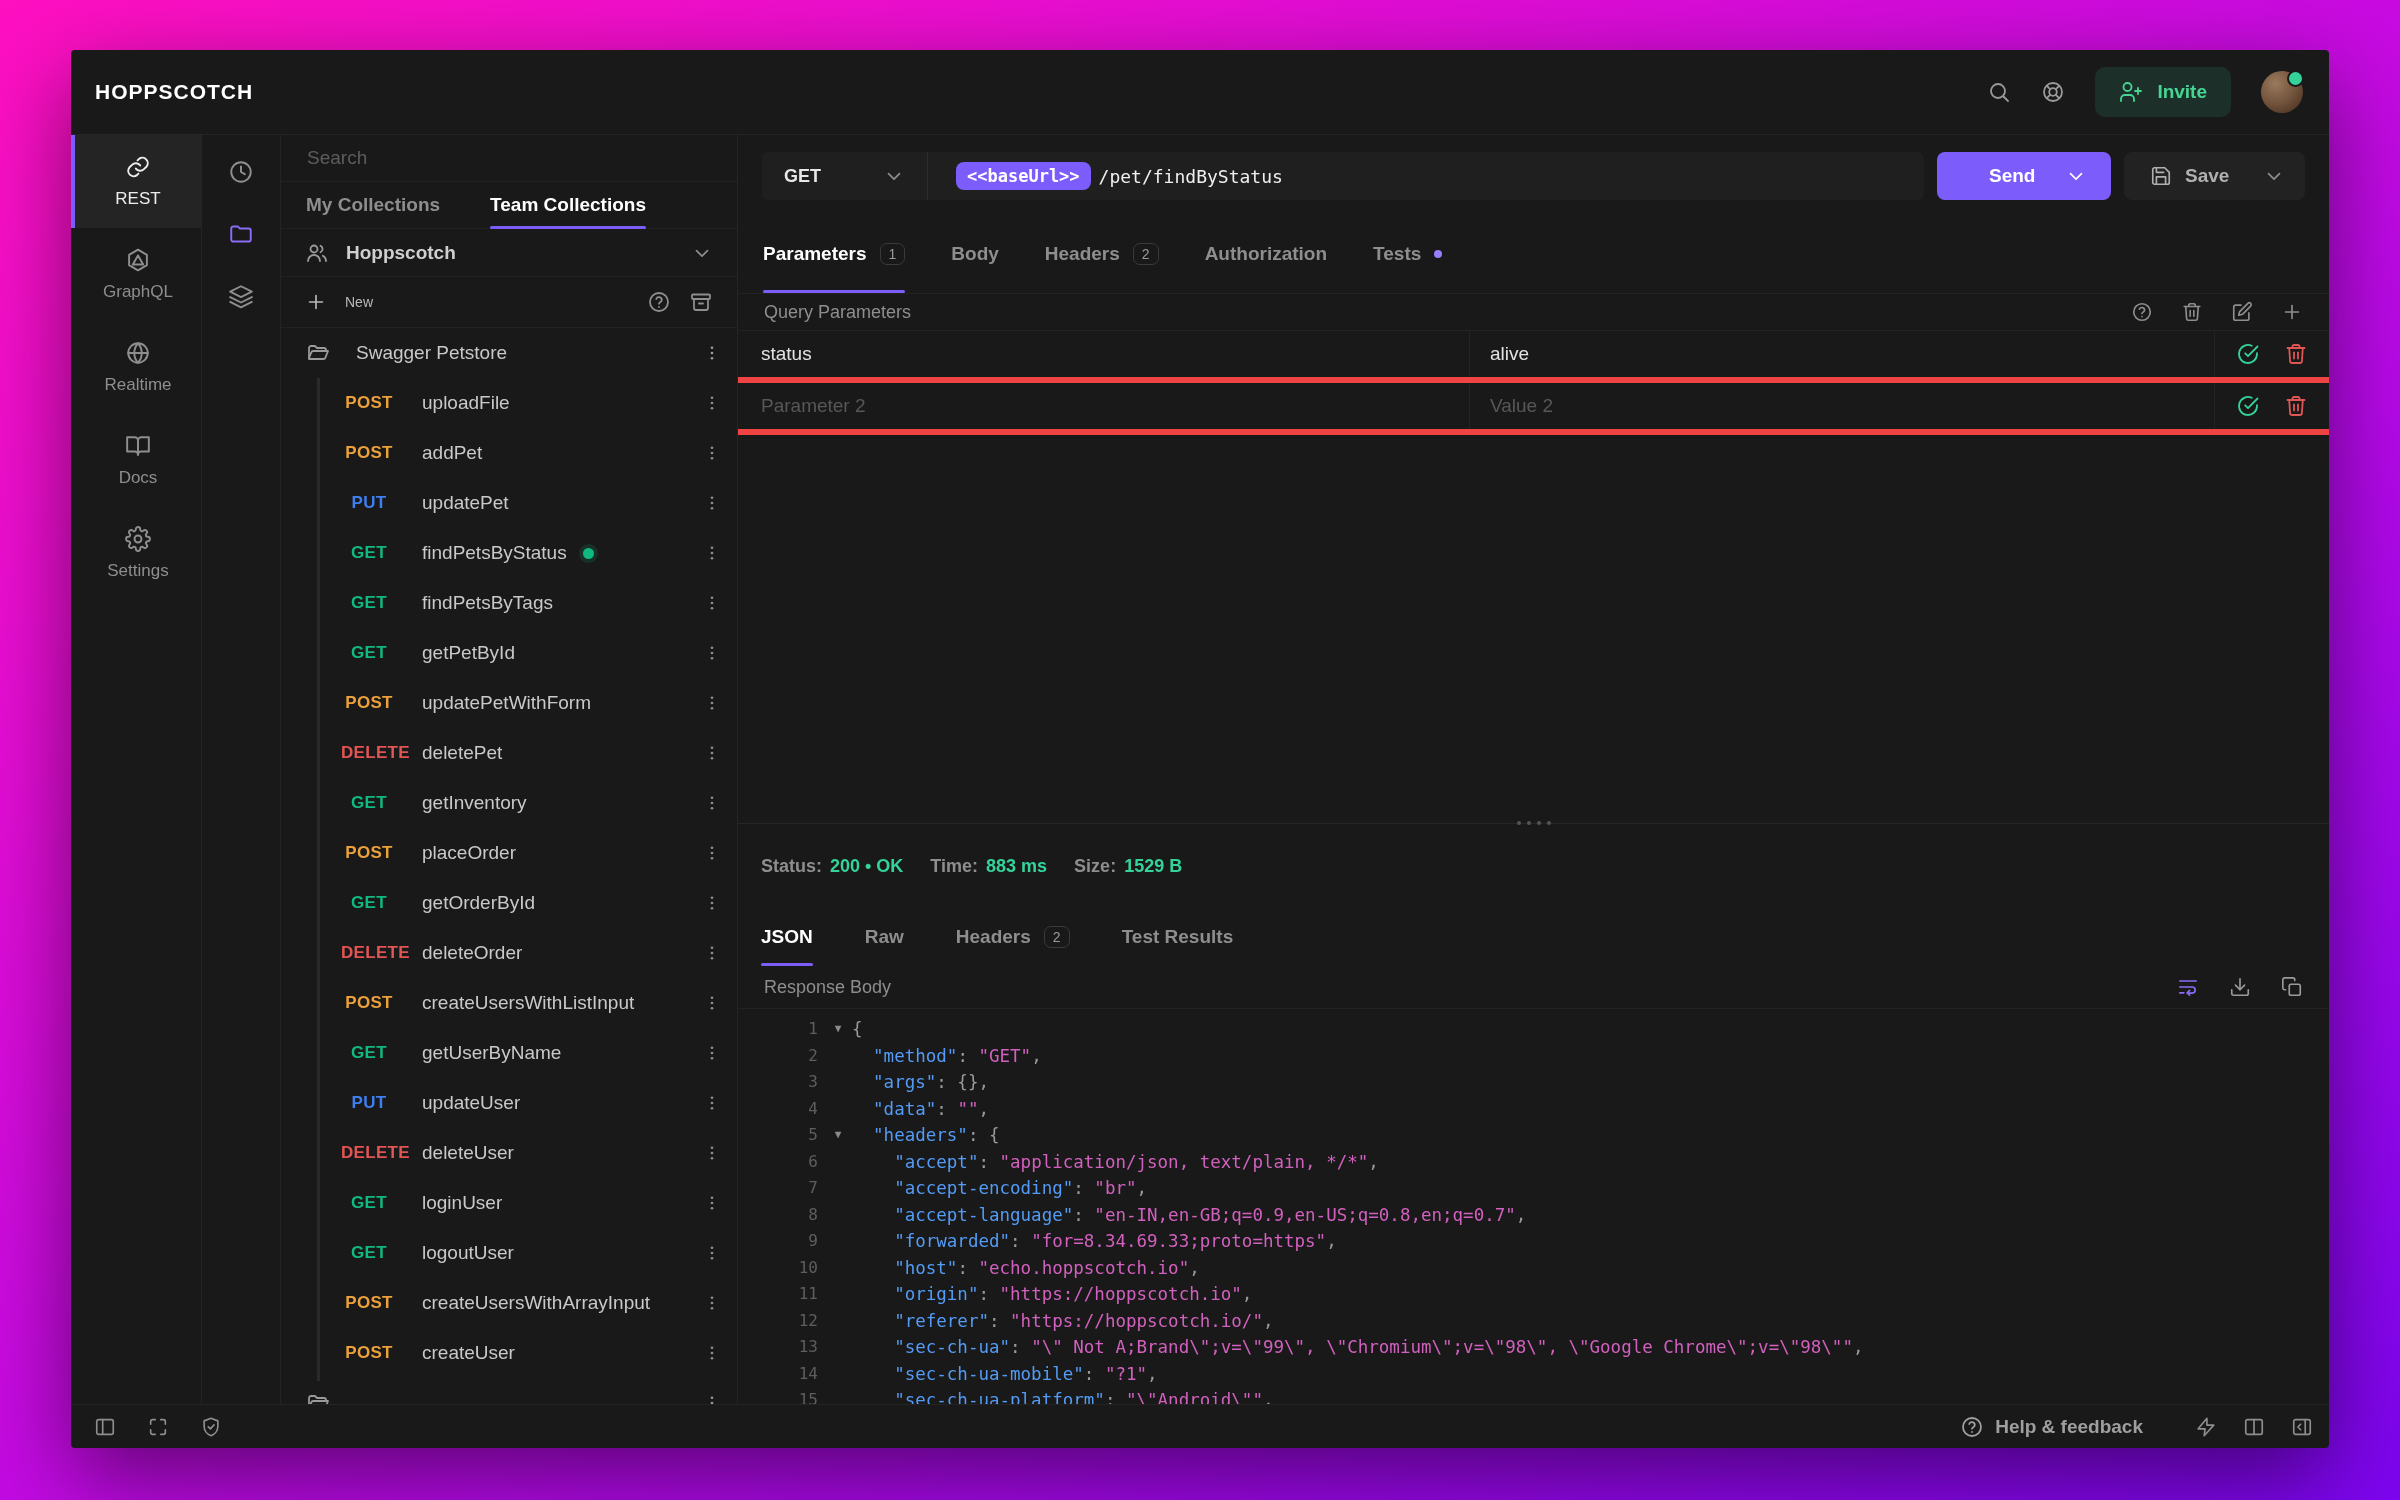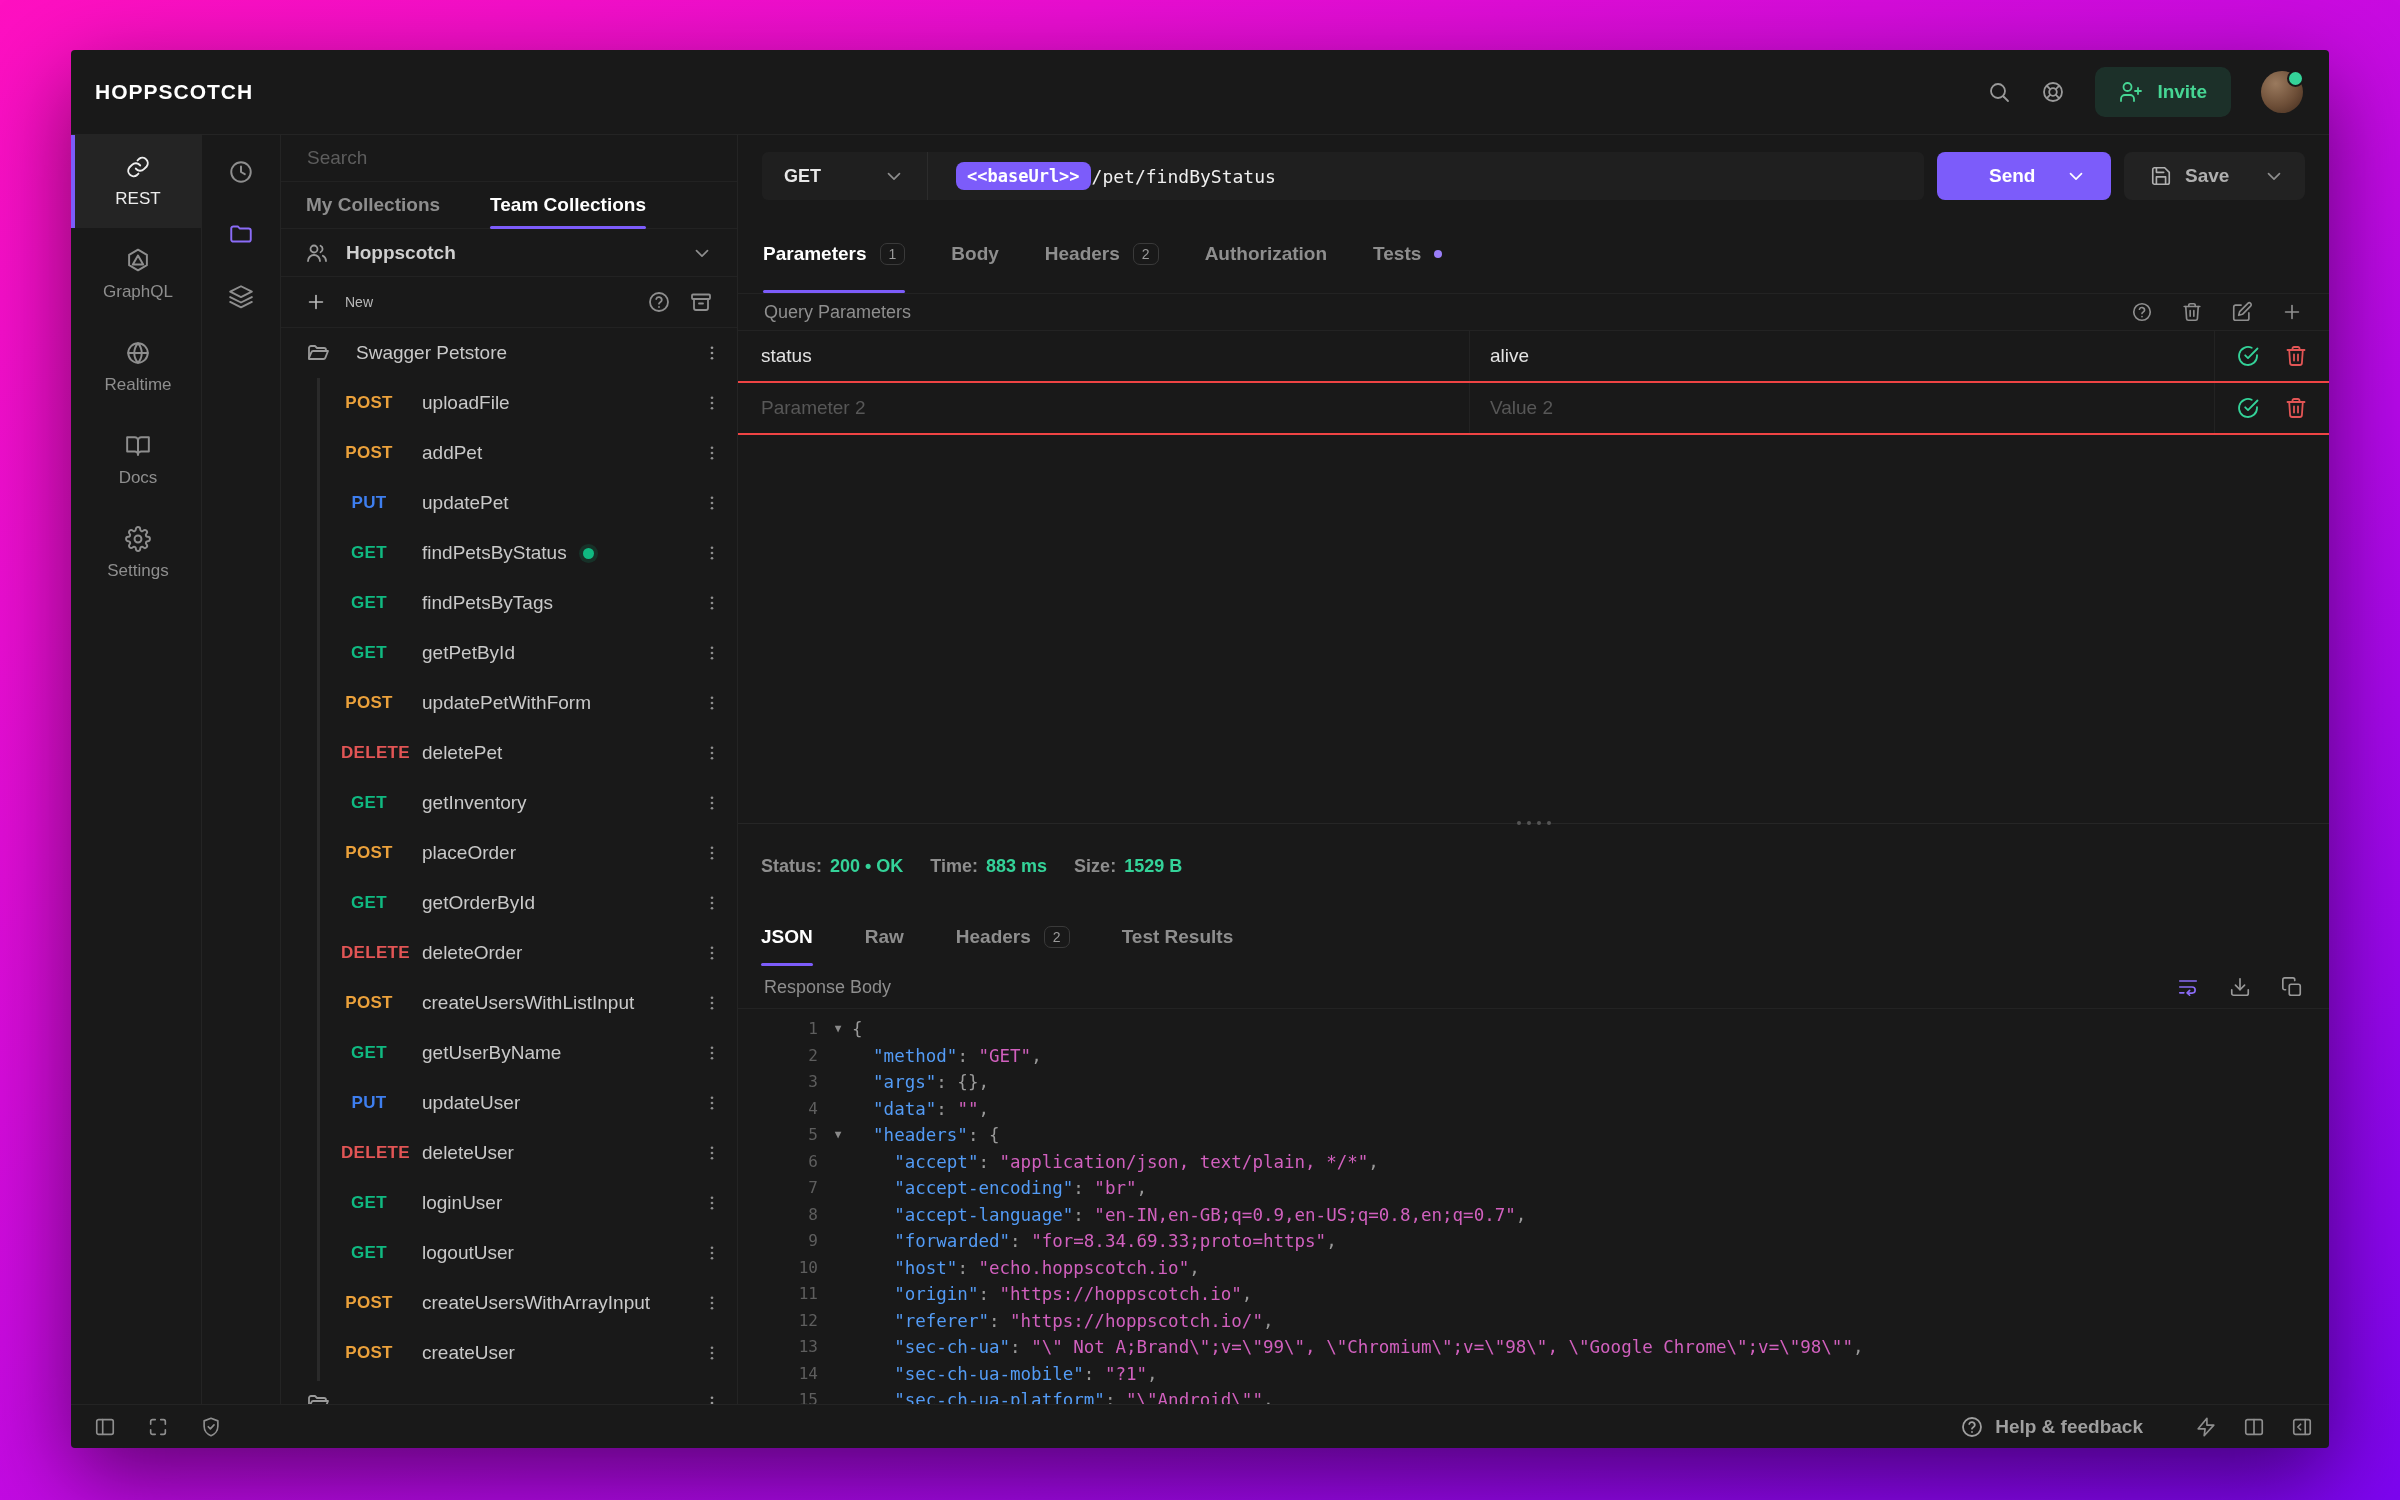--- a/index.html
+++ b/index.html
@@ -78,40 +78,40 @@
 
   
   .main { flex:1; min-width:0; display:flex; flex-direction:column; }
   .bar-row { height:65px; flex:none; display:flex; align-items:flex-end; gap:13px; padding:0 24px; }
   .murl { flex:1; height:48px; background:#1f1f1f; border-radius:6px; display:flex; align-items:stretch; min-width:0; }
   .method-sel { width:166px; flex:none; display:flex; align-items:center; padding:0 22px;
     color:#e8e8e8; font-size:18px; font-weight:600; border-right:1px solid #2c2c2c; }
   .method-sel .chev { margin-left:auto; color:#8e8e8e; }
   .url-field { flex:1; display:flex; align-items:center; padding:0 28px; font-family:"DejaVu Sans Mono",monospace;
     font-size:18px; color:#efefef; white-space:nowrap; overflow:hidden; }
-  .chip { background:#7c5cfa; color:#fff; border-radius:8px; padding:4px 11px; margin-right:1px;
+  .chip { background:#7c5cfa; color:#fff; border-radius:8px; padding:4px 11px; margin-right:8px;
     font-size:17px; font-weight:600; }
   .send-btn { width:174px; height:48px; flex:none; background:#7c5cfa; border-radius:8px; display:flex;
     align-items:center; justify-content:space-between; padding:0 24px 0 52px; color:#fff; font-size:19px; font-weight:700; }
   .save-btn { width:181px; height:48px; flex:none; background:#222; border-radius:8px; display:flex;
     align-items:center; gap:13px; padding:0 20px 0 26px; color:#b0b0b0; font-size:19px; font-weight:600; }
   .save-btn .chev { margin-left:auto; color:#8e8e8e; }
 
   .tabs { display:flex; align-items:flex-end; gap:46px; padding:14px 25px 0 25px; height:93px; flex:none; }
   .tab { height:100%; display:flex; align-items:center; gap:13px; font-size:19px; font-weight:600;
     color:#8e8e8e; position:relative; }
   .tab.active { color:#fff; }
   .tab.active::after { content:""; position:absolute; left:0; right:0; bottom:0; height:3px; background:#7c5cfa; border-radius:2px; }
   .badge { border:1px solid #3a3a3a; border-radius:7px; font-size:14px; color:#9a9a9a; padding:2px 8px; font-weight:400; }
   .tab-dot { width:8px; height:8px; border-radius:50%; background:#9a7ef8; }
 
   .qp-header { height:38px; flex:none; display:flex; align-items:center; padding:0 26px;
     color:#8e8e8e; font-size:18px; border-top:1px solid #232323; border-bottom:1px solid #232323; }
   .qp-icons { margin-left:auto; display:flex; gap:28px; color:#8e8e8e; }
-  .param-row { height:52px; flex:none; display:flex; border-bottom:2px solid #ef4444; font-size:19px; }
+  .param-row { height:52px; flex:none; display:flex; border-bottom:6px solid #ef4444; font-size:19px; }
   .p-key { width:732px; flex:none; display:flex; align-items:center; padding:0 23px; border-right:1px solid #232323; color:#e3e3e3; }
   .p-val { flex:1; display:flex; align-items:center; padding:0 20px; border-right:1px solid #232323; color:#e3e3e3; }
   .param-row.ghost .p-key, .param-row.ghost .p-val { color:#575757; }
   .p-actions { width:114px; flex:none; display:flex; align-items:center; justify-content:center; gap:24px; }
   .p-actions .ok { color:#34d399; } .p-actions .del { color:#e25555; }
 
   .req-space { flex:1; }
   .splitter { height:0; position:relative; border-top:1px solid #262626; }
   .splitter .grip { position:absolute; left:50%; top:-3px; transform:translateX(-50%); display:flex; gap:6px; }
   .splitter .grip b { width:4px; height:4px; border-radius:50%; background:#555; }

